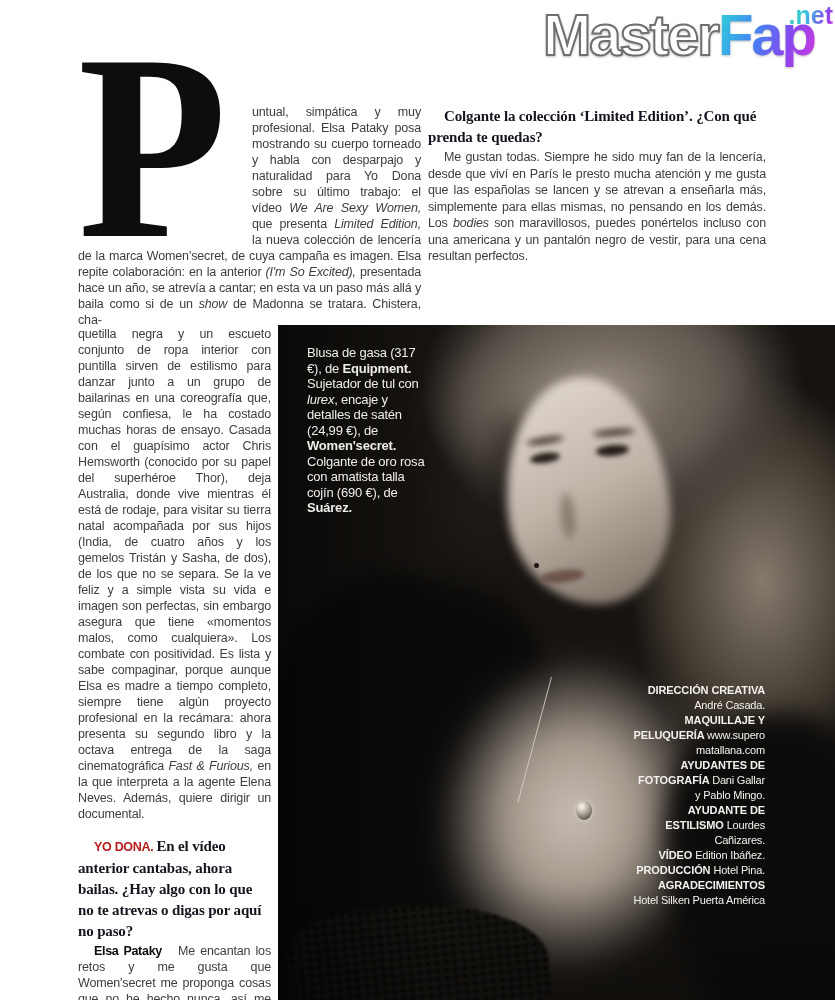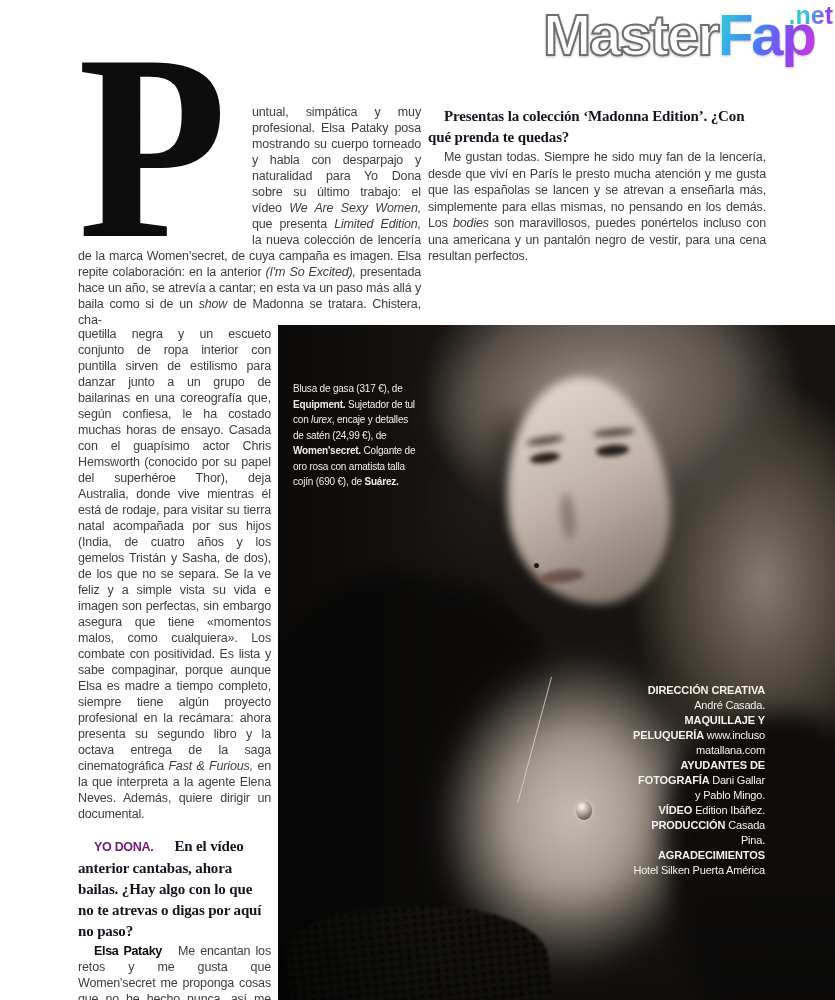--- a/index.html
+++ b/index.html
@@ -24,22 +24,22 @@
            line-height:.74;color:#0d0d0d;transform:scaleX(.92);transform-origin:left top;}
   .left-col{position:absolute;left:78px;top:326px;width:193px;font-size:12.5px;line-height:16px;
             letter-spacing:-.15px;text-align:justify;}
   .right-col{position:absolute;left:428px;top:104px;width:338px;font-size:12.5px;line-height:16.5px;
              letter-spacing:-.15px;text-align:justify;}
   .right-col p,.left-col p,.intro-box p{margin:0;}
   .it{font-style:italic;}
   .bd{font-weight:bold;}
   .question{font-family:"Liberation Serif",serif;font-weight:bold;color:#15151f;
             font-size:15px;line-height:21px;text-indent:16px;margin-top:14px!important;text-align:left;}
-  .q-label{font-family:"Liberation Sans",sans-serif;color:#701a75;font-size:12.5px;
-           letter-spacing:-.3px;margin-right:21px;}
+  .q-label{font-family:"Liberation Sans",sans-serif;color:#b91c1c;font-size:12.5px;
+           letter-spacing:-.3px;margin-right:3px;}
   .answer{text-indent:16px;margin-top:1px!important;}
   .a-label{font-weight:bold;color:#0c0c0c;letter-spacing:-.3px;margin-right:11px;}
   .q2{margin-top:2px!important;margin-bottom:1px!important;}
   
   .photo{position:absolute;left:278px;top:325px;width:557px;height:675px;overflow:hidden;
          background:
            radial-gradient(46% 30% at 60% 10%,#8d8379 0%,#4c453f 50%,rgba(20,17,15,0) 75%),
            radial-gradient(30% 38% at 87% 38%,#857a6e 0%,#40392f 55%,rgba(20,17,15,0) 80%),
            radial-gradient(24% 18% at 42% 26%,#241f1c 0%,rgba(20,17,15,0) 70%),
            #161310;}
@@ -74,22 +74,22 @@
       background:radial-gradient(rgba(0,0,0,.9) 34%,rgba(40,35,30,.25) 40%) 0 0/9px 8px,#12100e;
       filter:blur(1.5px);transform:rotate(-6deg);}
   .ph-chain{left:273px;top:352px;width:0;height:130px;border-left:1.6px solid rgba(222,216,208,.75);
       transform:rotate(15deg);transform-origin:top;}
   .ph-pendant{left:298px;top:476px;width:16px;height:19px;border-radius:50%;
       background:radial-gradient(circle at 35% 30%,#efe9e2 10%,#968c82 55%,#3c352f 95%);
       box-shadow:0 0 5px rgba(255,255,255,.45);}
   .ph-vignette{inset:0;background:linear-gradient(90deg,rgba(0,0,0,.5) 0%,rgba(0,0,0,0) 28%),
       linear-gradient(0deg,rgba(0,0,0,.25) 0%,rgba(0,0,0,0) 18%);}
   
-  .caption{position:absolute;left:15px;top:20px;width:126px;z-index:5;color:#efedea;
-           font-size:10px;line-height:15.5px;letter-spacing:-.2px;margin-top:36px;}
+  .caption{position:absolute;left:29px;top:20px;width:126px;z-index:5;color:#efedea;
+           font-size:13px;line-height:15.5px;letter-spacing:-.2px;}
   .credits{position:absolute;top:358px;right:70px;width:132px;z-index:5;color:#f3f1ee;
            text-align:right;font-size:11px;line-height:15px;letter-spacing:-.2px;}
   .credit{margin:0;}
   .credit-label{font-weight:bold;letter-spacing:-.1px;}
   .credit-value{font-weight:normal;}
 </style>
 </head>
 <body>
 
 <div class="page">
@@ -106,21 +106,21 @@
     <p><span>untual, simpática y muy profesional. Elsa Pataky posa mostrando su cuerpo torneado y habla con desparpajo y naturalidad para Yo Dona sobre su último trabajo: el vídeo </span><span class="it">We Are Sexy Women,</span><span> que presenta </span><span class="it">Limited Edition,</span><span> la nueva colección de lencería de la marca Women'secret, de cuya campaña es imagen. Elsa repite colaboración: en la anterior </span><span class="it">(I'm So Excited),</span><span> presentada hace un año, se atrevía a cantar; en esta va un paso más allá y baila como si de un </span><span class="it">show</span><span> de Madonna se tratara. Chistera, cha-</span></p>
   </div>
 
   <div class="left-col">
     <p><span>quetilla negra y un escueto conjunto de ropa interior con puntilla sirven de estilismo para danzar junto a un grupo de bailarinas en una coreografía que, según confiesa, le ha costado muchas horas de ensayo. Casada con el guapísimo actor Chris Hemsworth (conocido por su papel del superhéroe Thor), deja Australia, donde vive mientras él está de rodaje, para visitar su tierra natal acompañada por sus hijos (India, de cuatro años y los gemelos Tristán y Sasha, de dos), de los que no se separa. Se la ve feliz y a simple vista su vida e imagen son perfectas, sin embargo asegura que tiene «momentos malos, como cualquiera». Los combate con positividad. Es lista y sabe compaginar, porque aunque Elsa es madre a tiempo completo, siempre tiene algún proyecto profesional en la recámara: ahora presenta su segundo libro y la octava entrega de la saga cinematográfica </span><span class="it">Fast &amp; Furious,</span><span> en la que interpreta a la agente Elena Neves. Además, quiere dirigir un documental.</span></p>
     <p class="question"><span class="q-label">YO DONA.</span><span>En el vídeo anterior cantabas, ahora bailas. ¿Hay algo con lo que no te atrevas o digas por aquí no paso?</span></p>
     <p class="answer"><span class="a-label">Elsa Pataky</span> <span>Me encantan los retos y me gusta que Women'secret me proponga cosas que no he hecho nunca, así me supero. Bailar fue complicado, y más con profesionales. La coordinación es</span></p>
   </div>
 
   <div class="right-col">
-    <p class="question q2">Presentas la colección ‘Madonna Edition’. ¿Con qué prenda te quedas?</p>
+    <p class="question q2">Colgante la colección ‘Limited Edition’. ¿Con qué prenda te quedas?</p>
     <p class="answer"><span>Me gustan todas. Siempre he sido muy fan de la lencería, desde que viví en París le presto mucha atención y me gusta que las españolas se lancen y se atrevan a enseñarla más, simplemente para ellas mismas, no pensando en los demás. Los </span><span class="it">bodies</span><span> son maravillosos, puedes ponértelos incluso con una americana y un pantalón negro de vestir, para una cena resultan perfectos.</span></p>
   </div>
 
   <div class="photo">
     <div class="layer ph-hairlight"></div>
     <div class="layer ph-hairright"></div>
     <div class="layer ph-faceshadow"></div>
     <div class="layer ph-face"></div>
     <div class="layer ph-brow-l"></div>
     <div class="layer ph-brow-r"></div>
@@ -133,21 +133,22 @@
     <div class="layer ph-neck"></div>
     <div class="layer ph-jacket-r"></div>
     <div class="layer ph-lace"></div>
     <div class="layer ph-chain"></div>
     <div class="layer ph-pendant"></div>
     <div class="layer ph-vignette"></div>
 
     <div class="caption"><span>Blusa de gasa (317 €), de </span><span class="bd">Equipment.</span><span> Sujetador de tul con </span><span class="it">lurex</span><span>, encaje y detalles de satén (24,99 €), de </span><span class="bd">Women'secret.</span><span> Colgante de oro rosa con amatista talla cojín (690 €), de </span><span class="bd">Suárez.</span></div>
     <div class="credits">
         <div class="credit"><span class="credit-label">DIRECCIÓN CREATIVA </span><span class="credit-value">André Casada.</span></div>
-        <div class="credit"><span class="credit-label">MAQUILLAJE Y PELUQUERÍA </span><span class="credit-value">www.incluso matallana.com</span></div>
+        <div class="credit"><span class="credit-label">MAQUILLAJE Y PELUQUERÍA </span><span class="credit-value">www.supero matallana.com</span></div>
         <div class="credit"><span class="credit-label">AYUDANTES DE FOTOGRAFÍA </span><span class="credit-value">Dani Gallar y Pablo Mingo.</span></div>
+        <div class="credit"><span class="credit-label">AYUDANTE DE ESTILISMO </span><span class="credit-value">Lourdes Cañizares.</span></div>
         <div class="credit"><span class="credit-label">VÍDEO </span><span class="credit-value">Edition Ibáñez.</span></div>
-        <div class="credit"><span class="credit-label">PRODUCCIÓN </span><span class="credit-value">Casada Pina.</span></div>
+        <div class="credit"><span class="credit-label">PRODUCCIÓN </span><span class="credit-value">Hotel Pina.</span></div>
         <div class="credit"><span class="credit-label">AGRADECIMIENTOS </span><span class="credit-value">Hotel Silken Puerta América</span></div>
       </div>
   </div>
 
 </div>
 
 </body></html>

